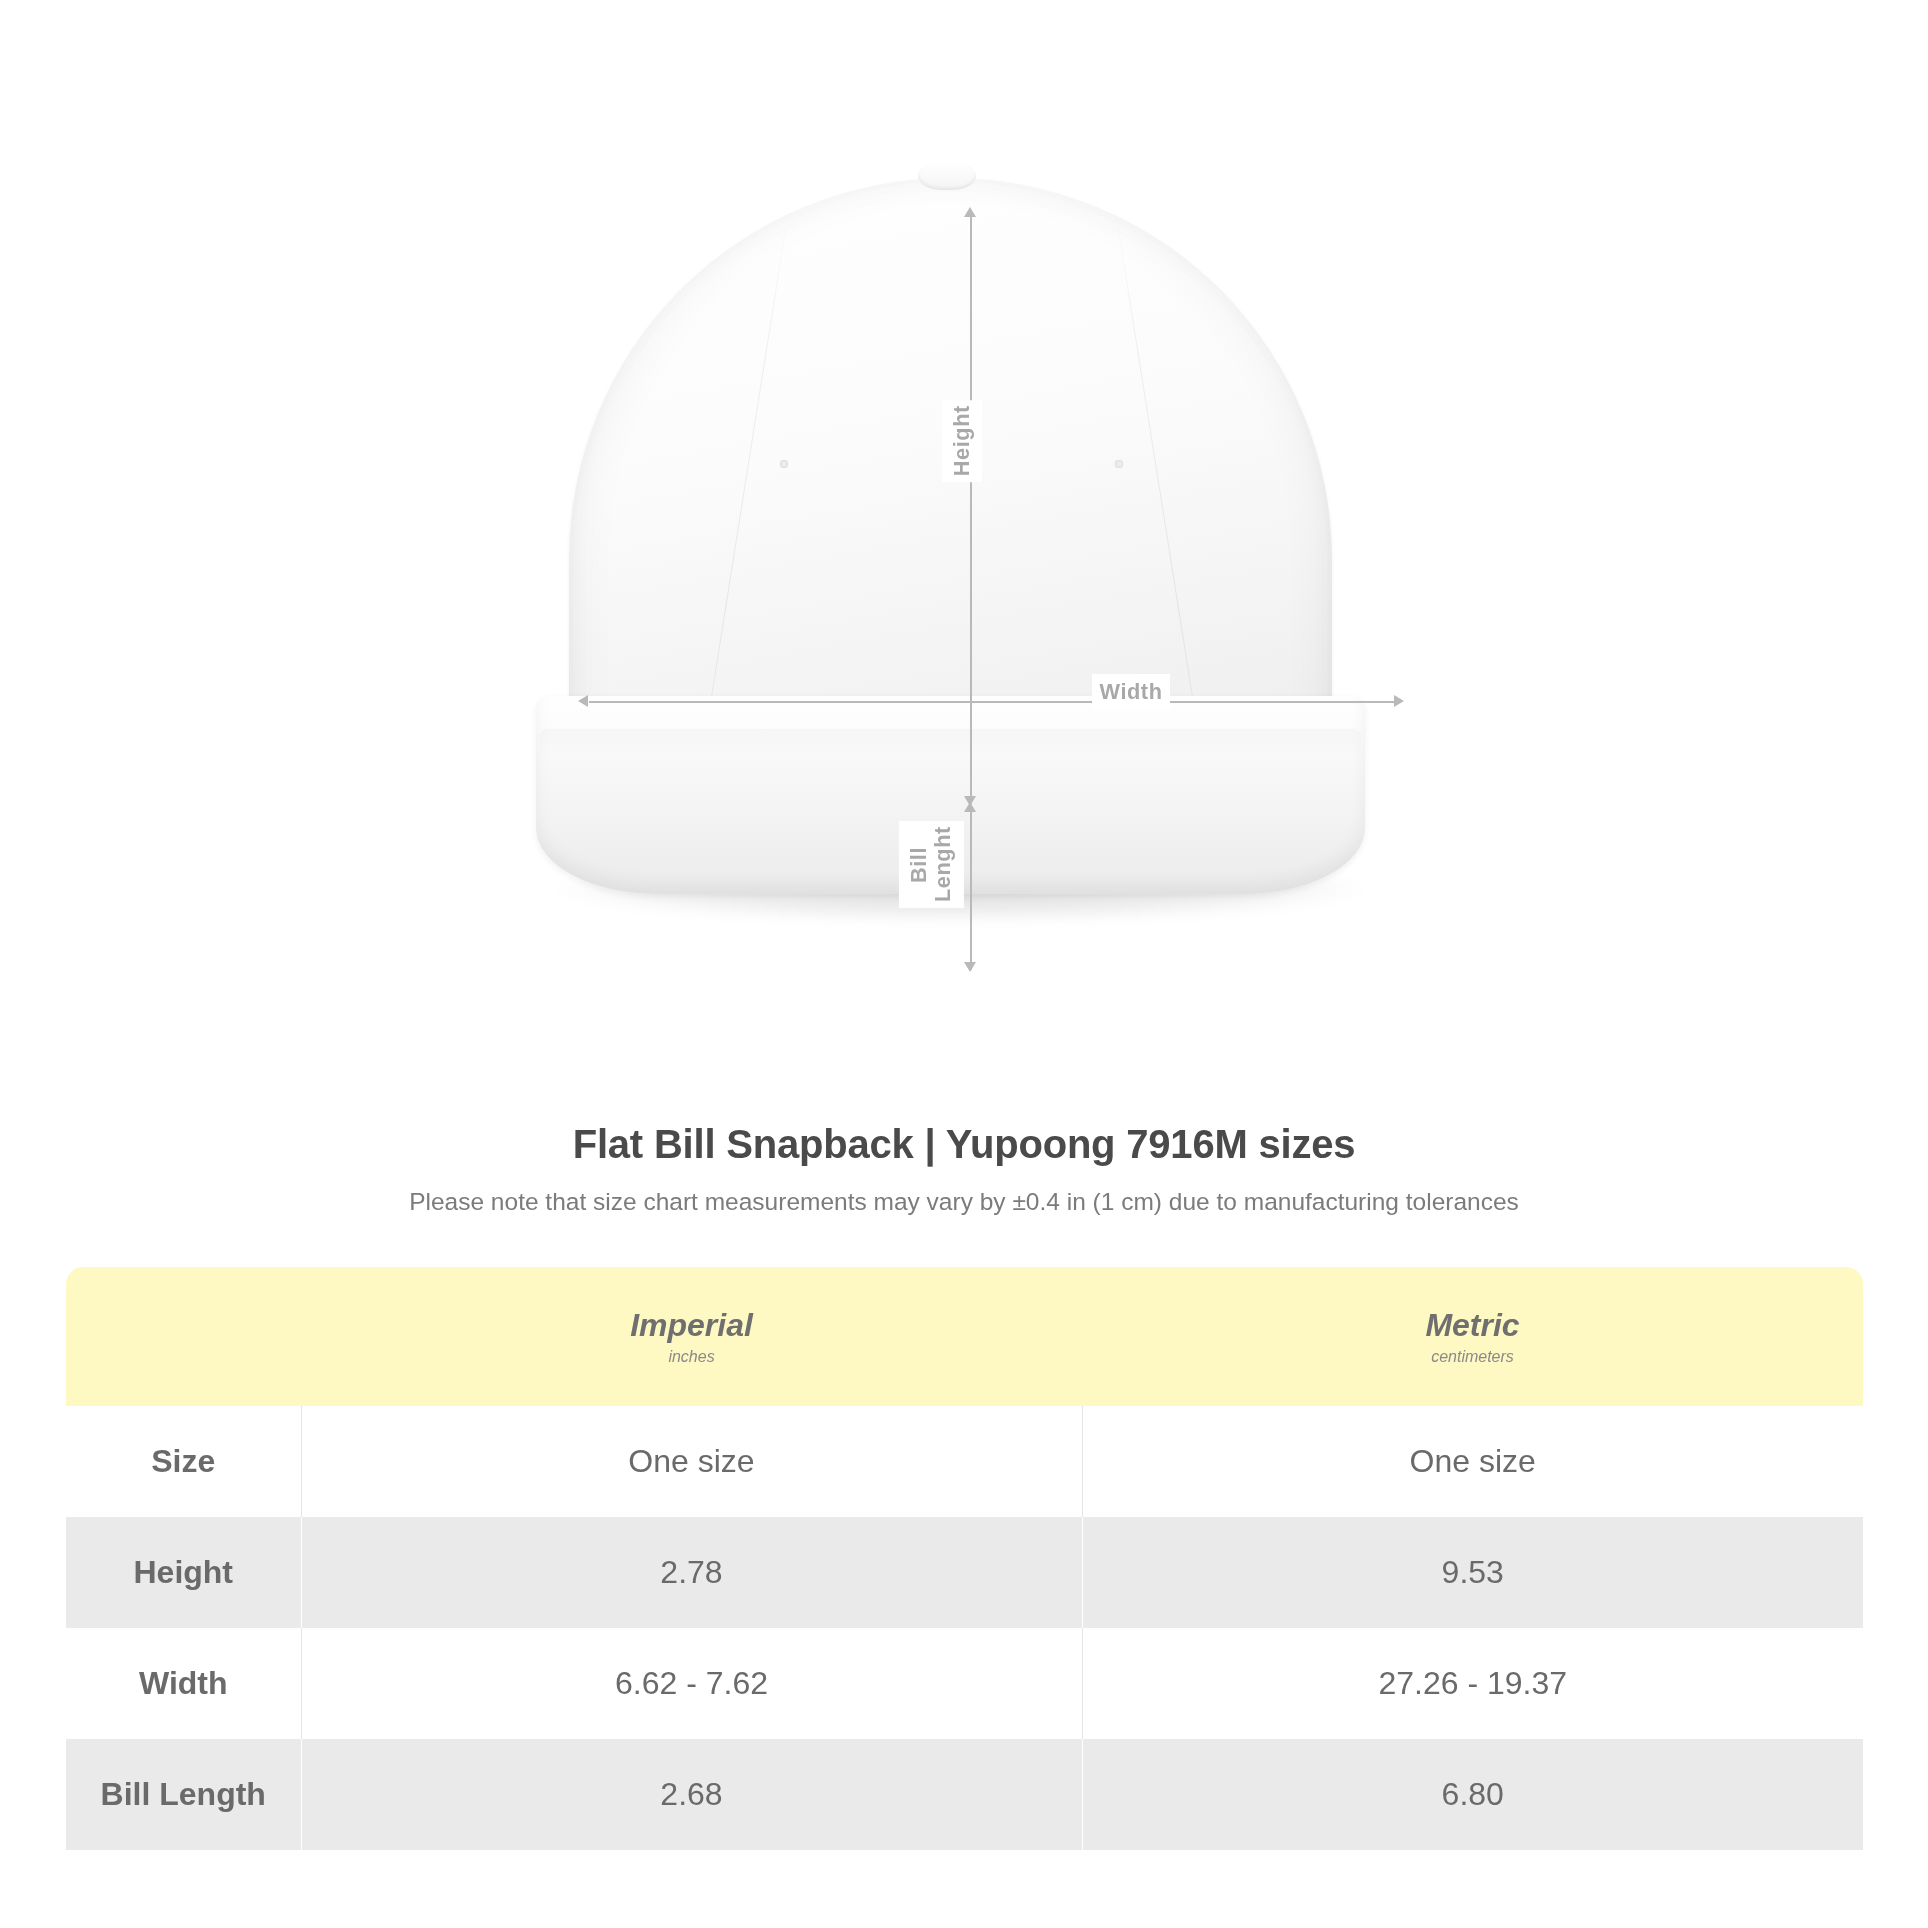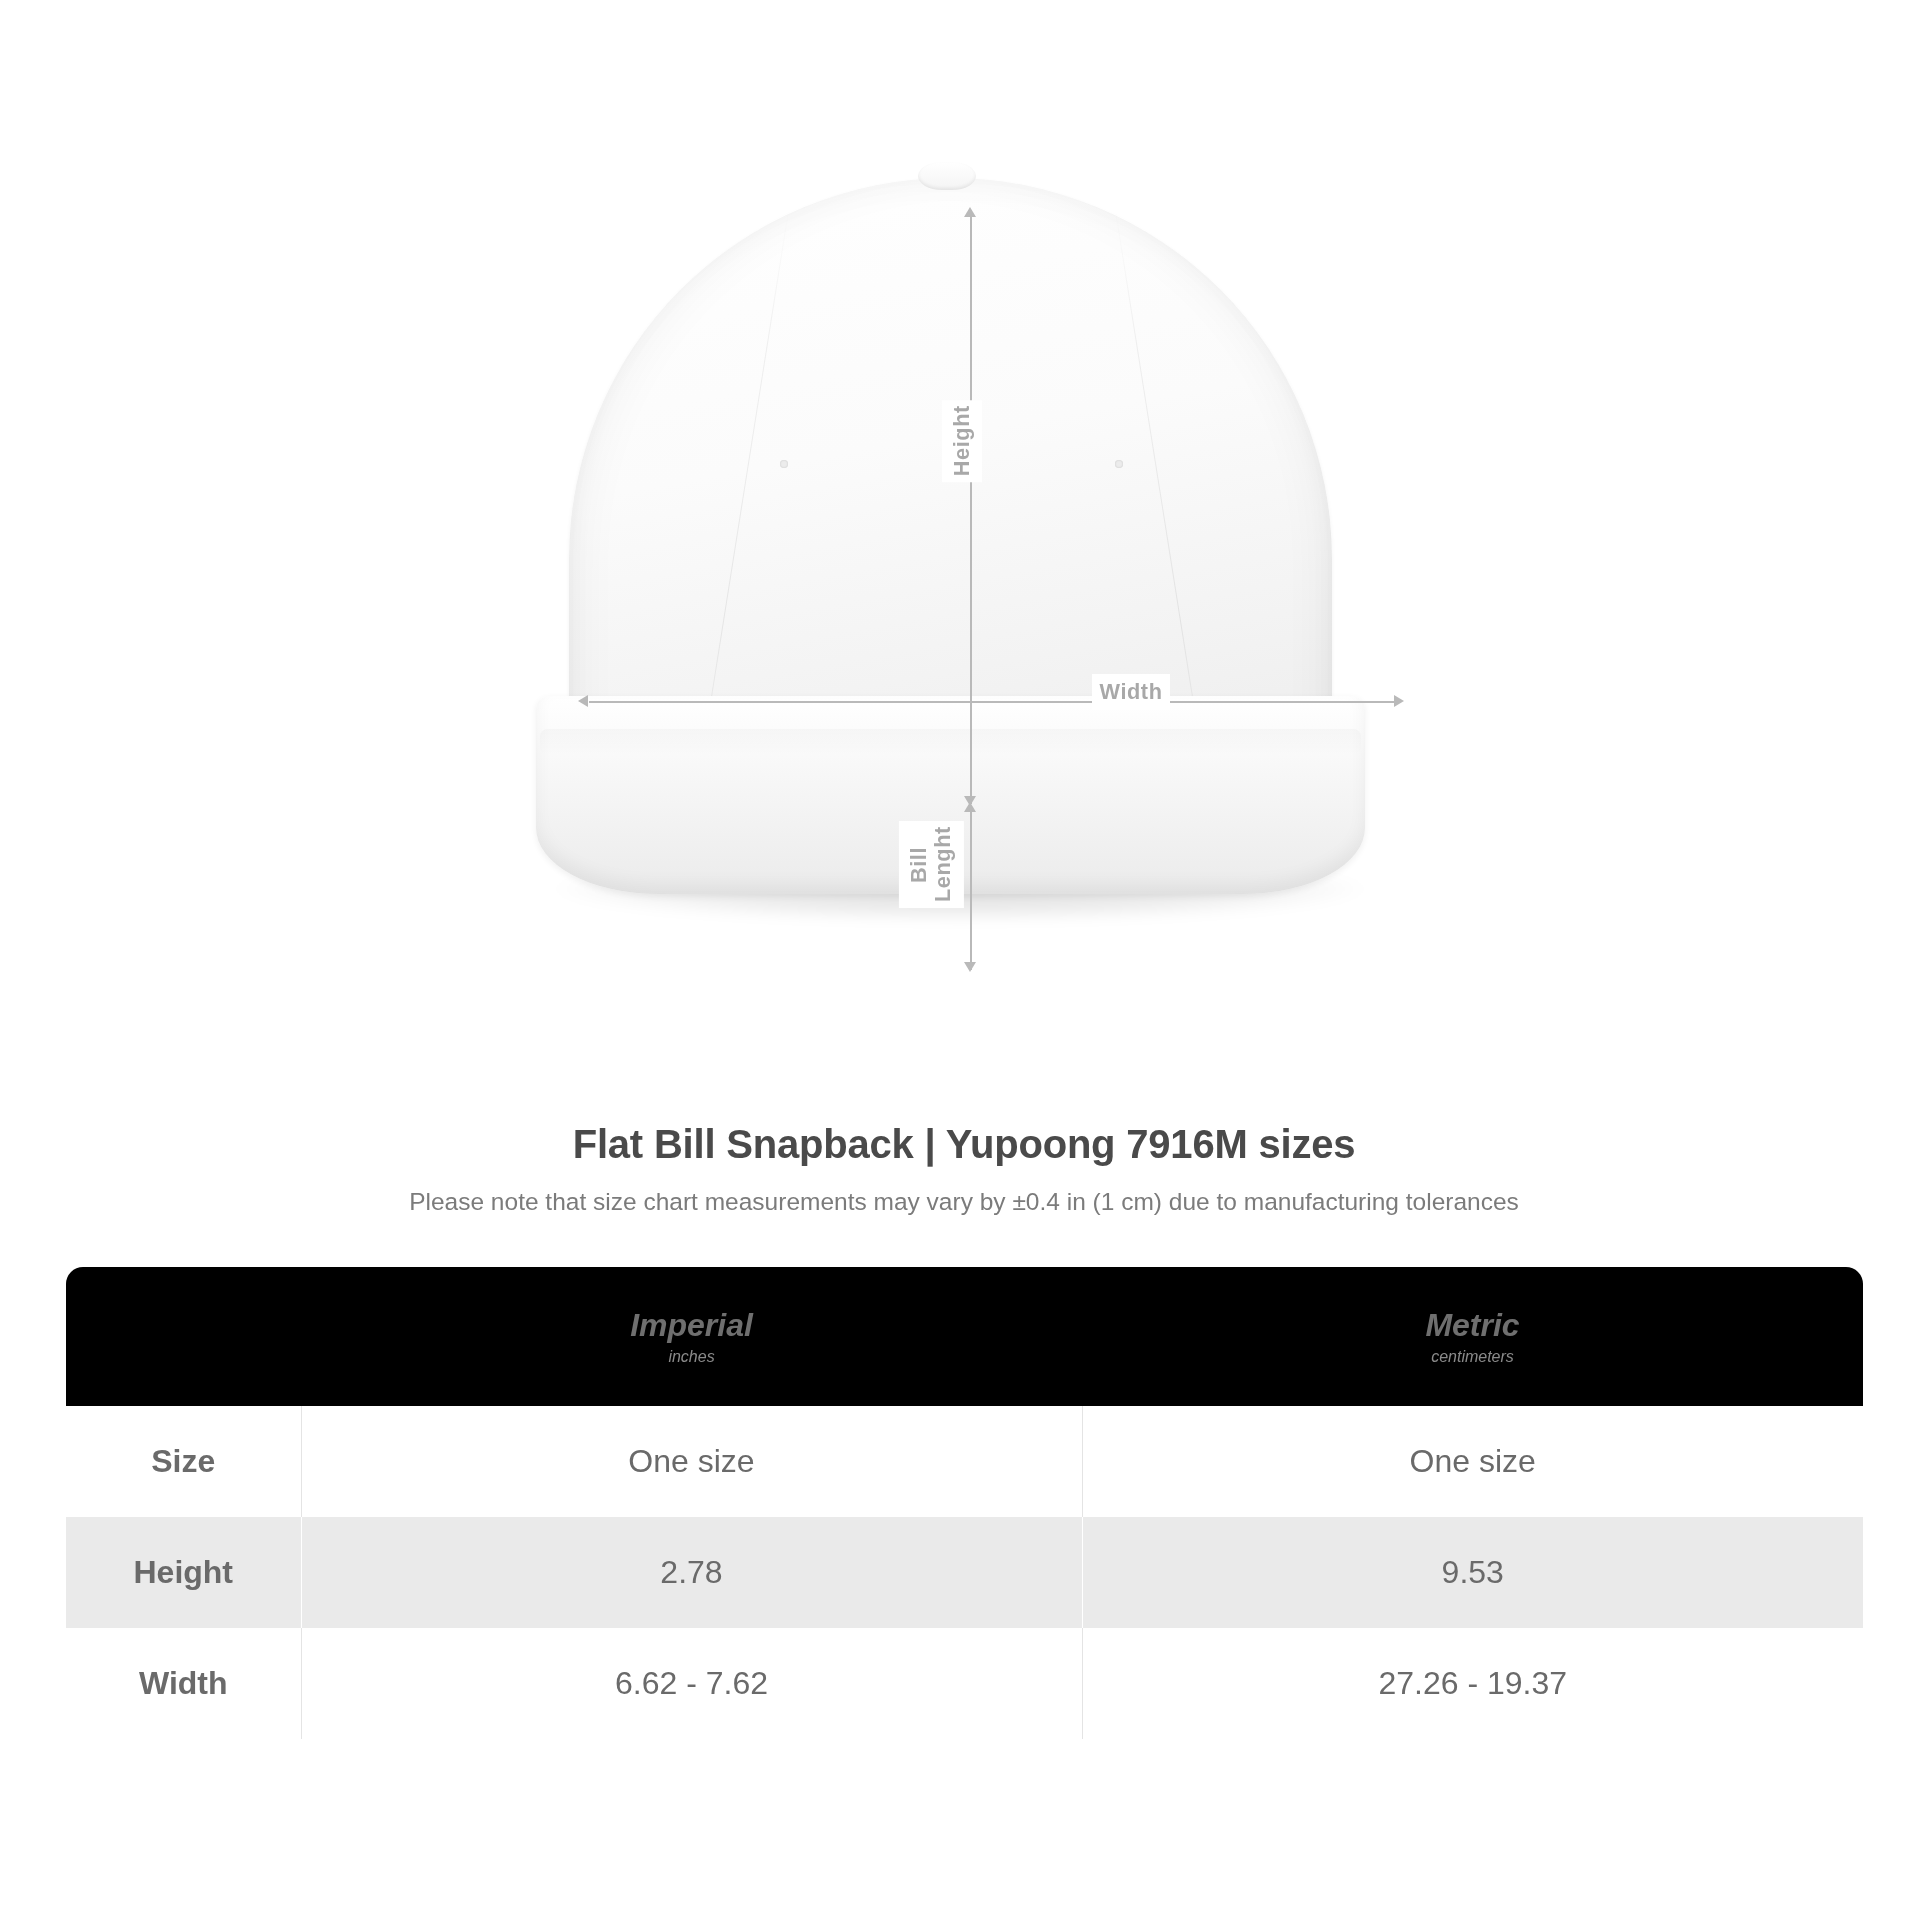--- a/index.html
+++ b/index.html
@@ -169,21 +169,21 @@
     border-collapse: collapse;
     table-layout: fixed;
   }
   table.size-table td, table.size-table th {
     padding: 0;
     text-align: center;
     vertical-align: middle;
   }
   .unit-row td {
     height: 139px;
-    background: #000000;
+    background: #fef9c3;
   }
   .unit-row td:first-child {
     border-top-left-radius: 17px;
   }
   .unit-row td:last-child {
     border-top-right-radius: 17px;
   }
   .unit-main {
     font-size: 32px;
     font-style: italic;
@@ -283,16 +283,21 @@
       <td class="c-imp col-sep">2.78</td>
       <td class="c-met col-sep">9.53</td>
     </tr>
 
     <tr class="data-row plain">
       <td class="c-label row-head">Width</td>
       <td class="c-imp col-sep">6.62 - 7.62</td>
       <td class="c-met col-sep">27.26 - 19.37</td>
     </tr>
 
+    <tr class="data-row alt">
+      <td class="c-label row-head">Bill Length</td>
+      <td class="c-imp col-sep">2.68</td>
+      <td class="c-met col-sep">6.80</td>
+    </tr>
   </tbody>
     </table>
 </div>
 
 
 </body></html>

